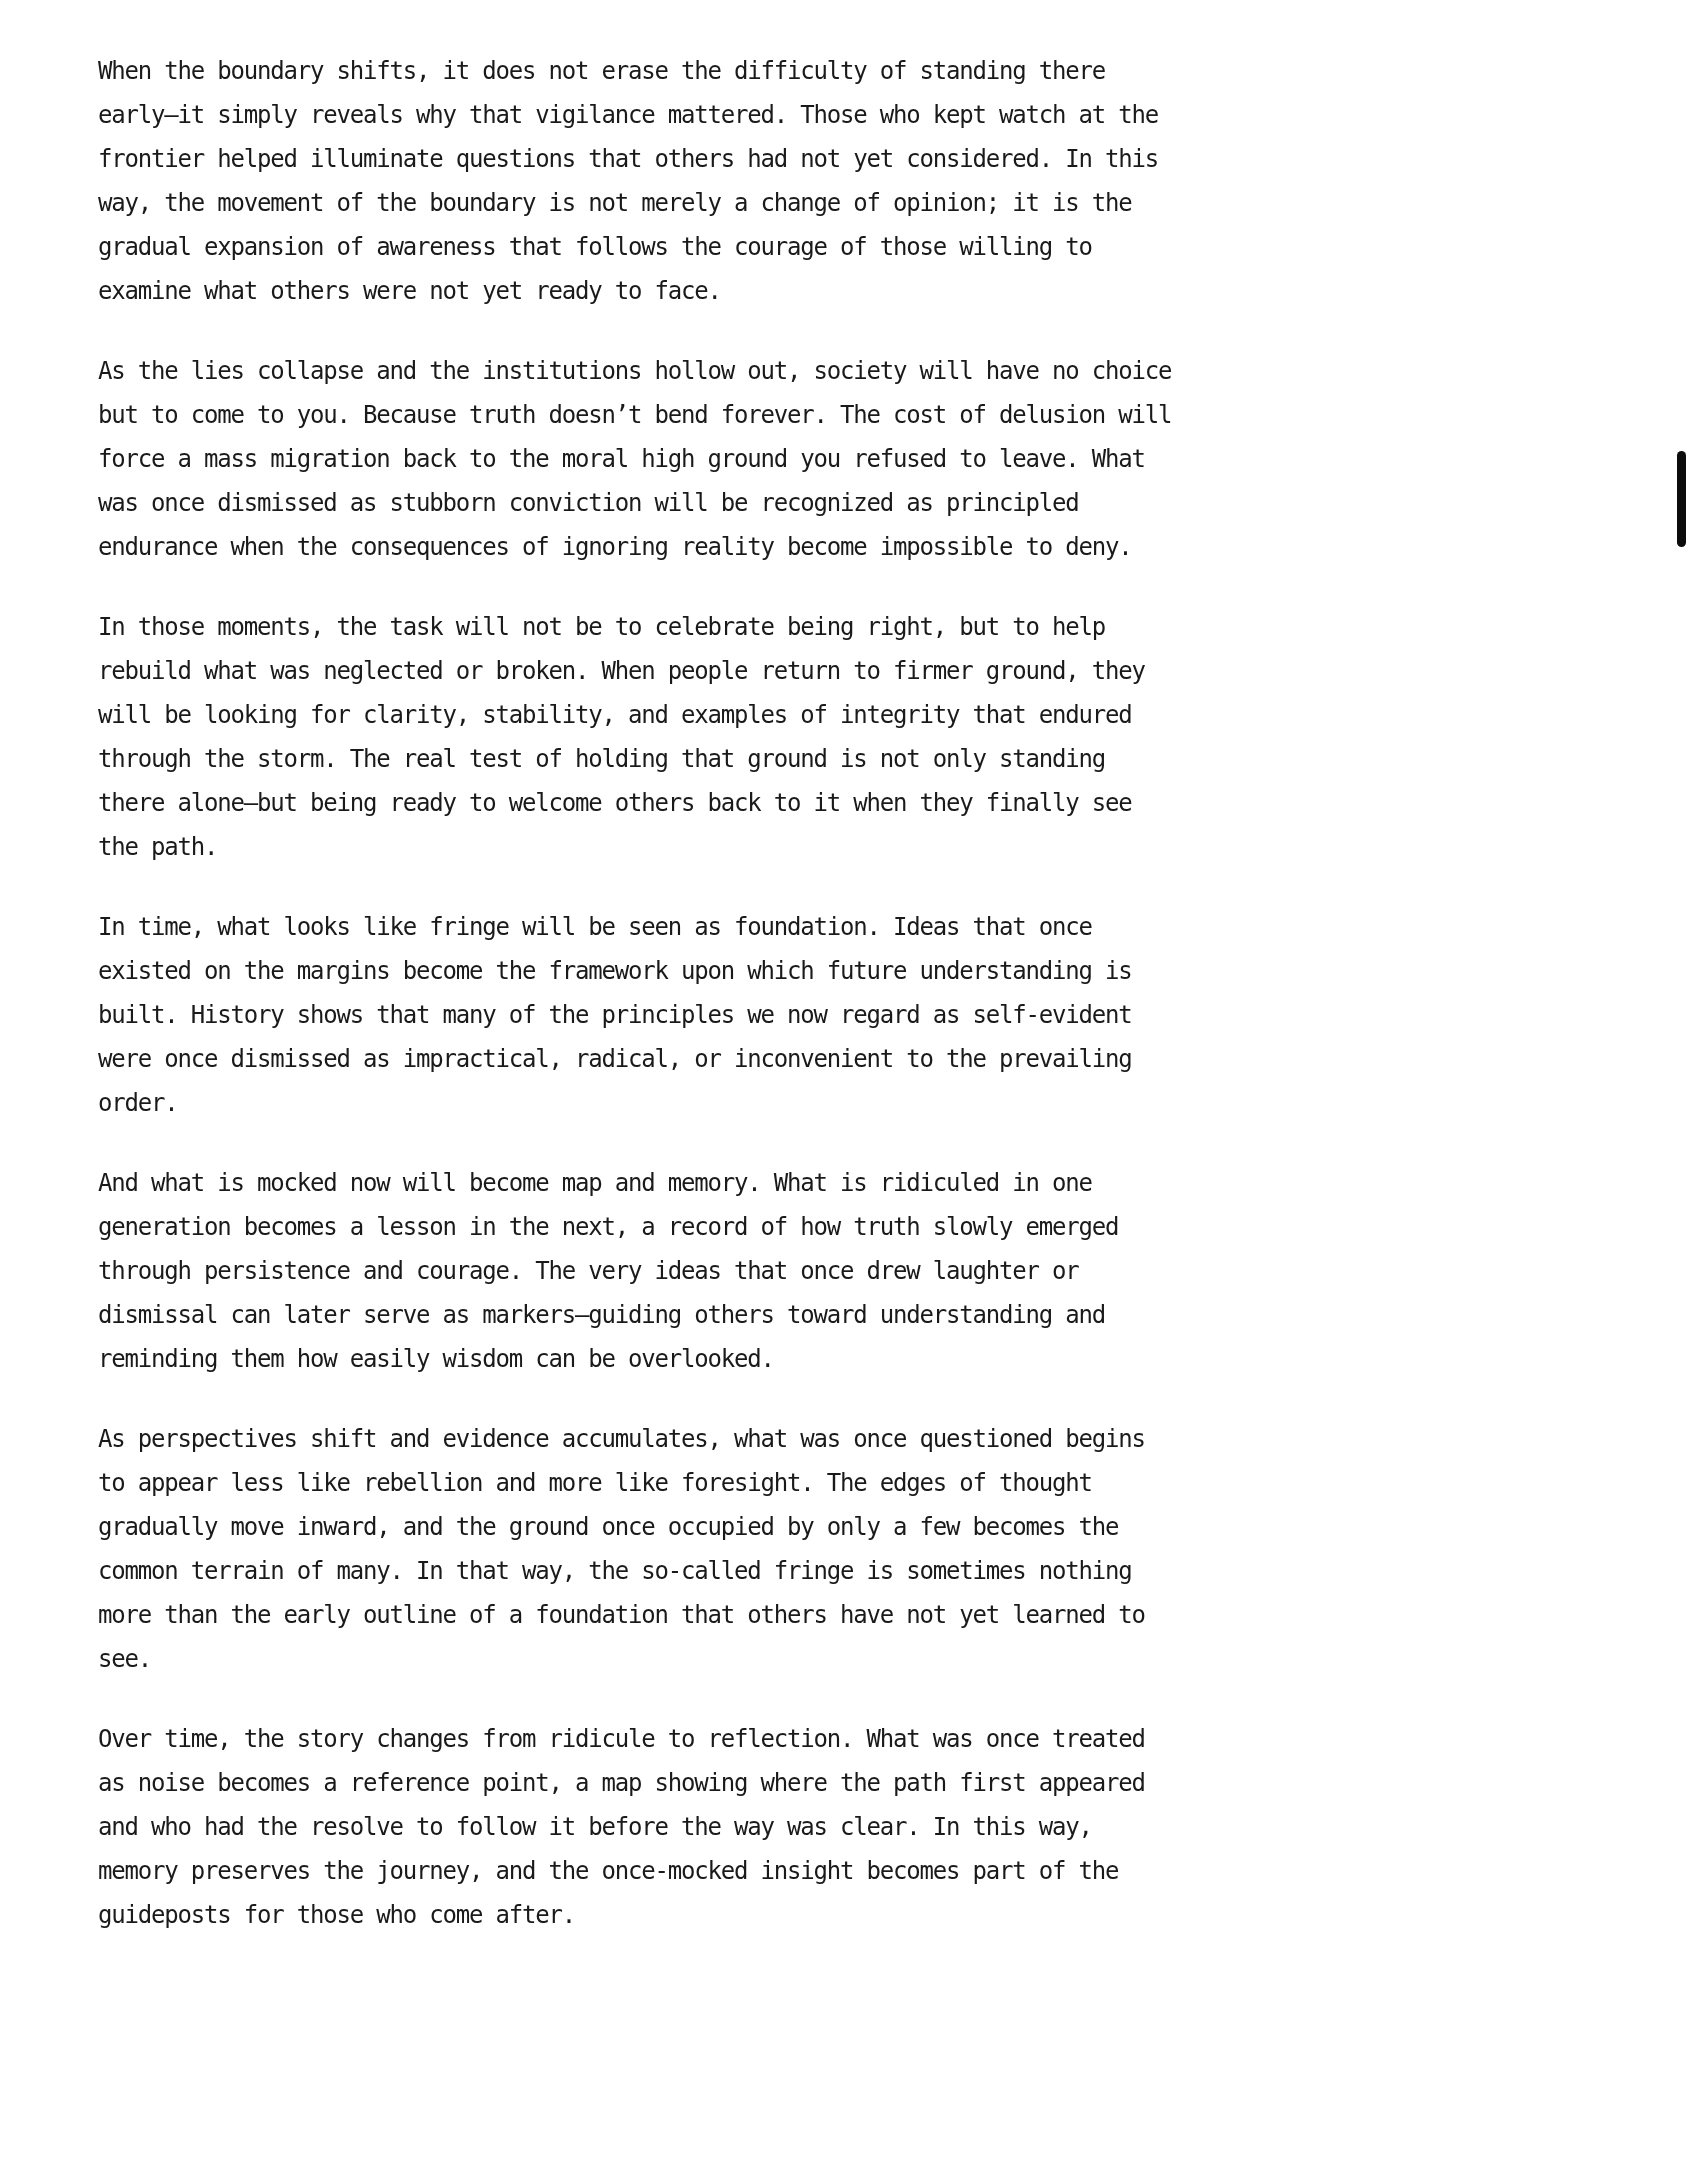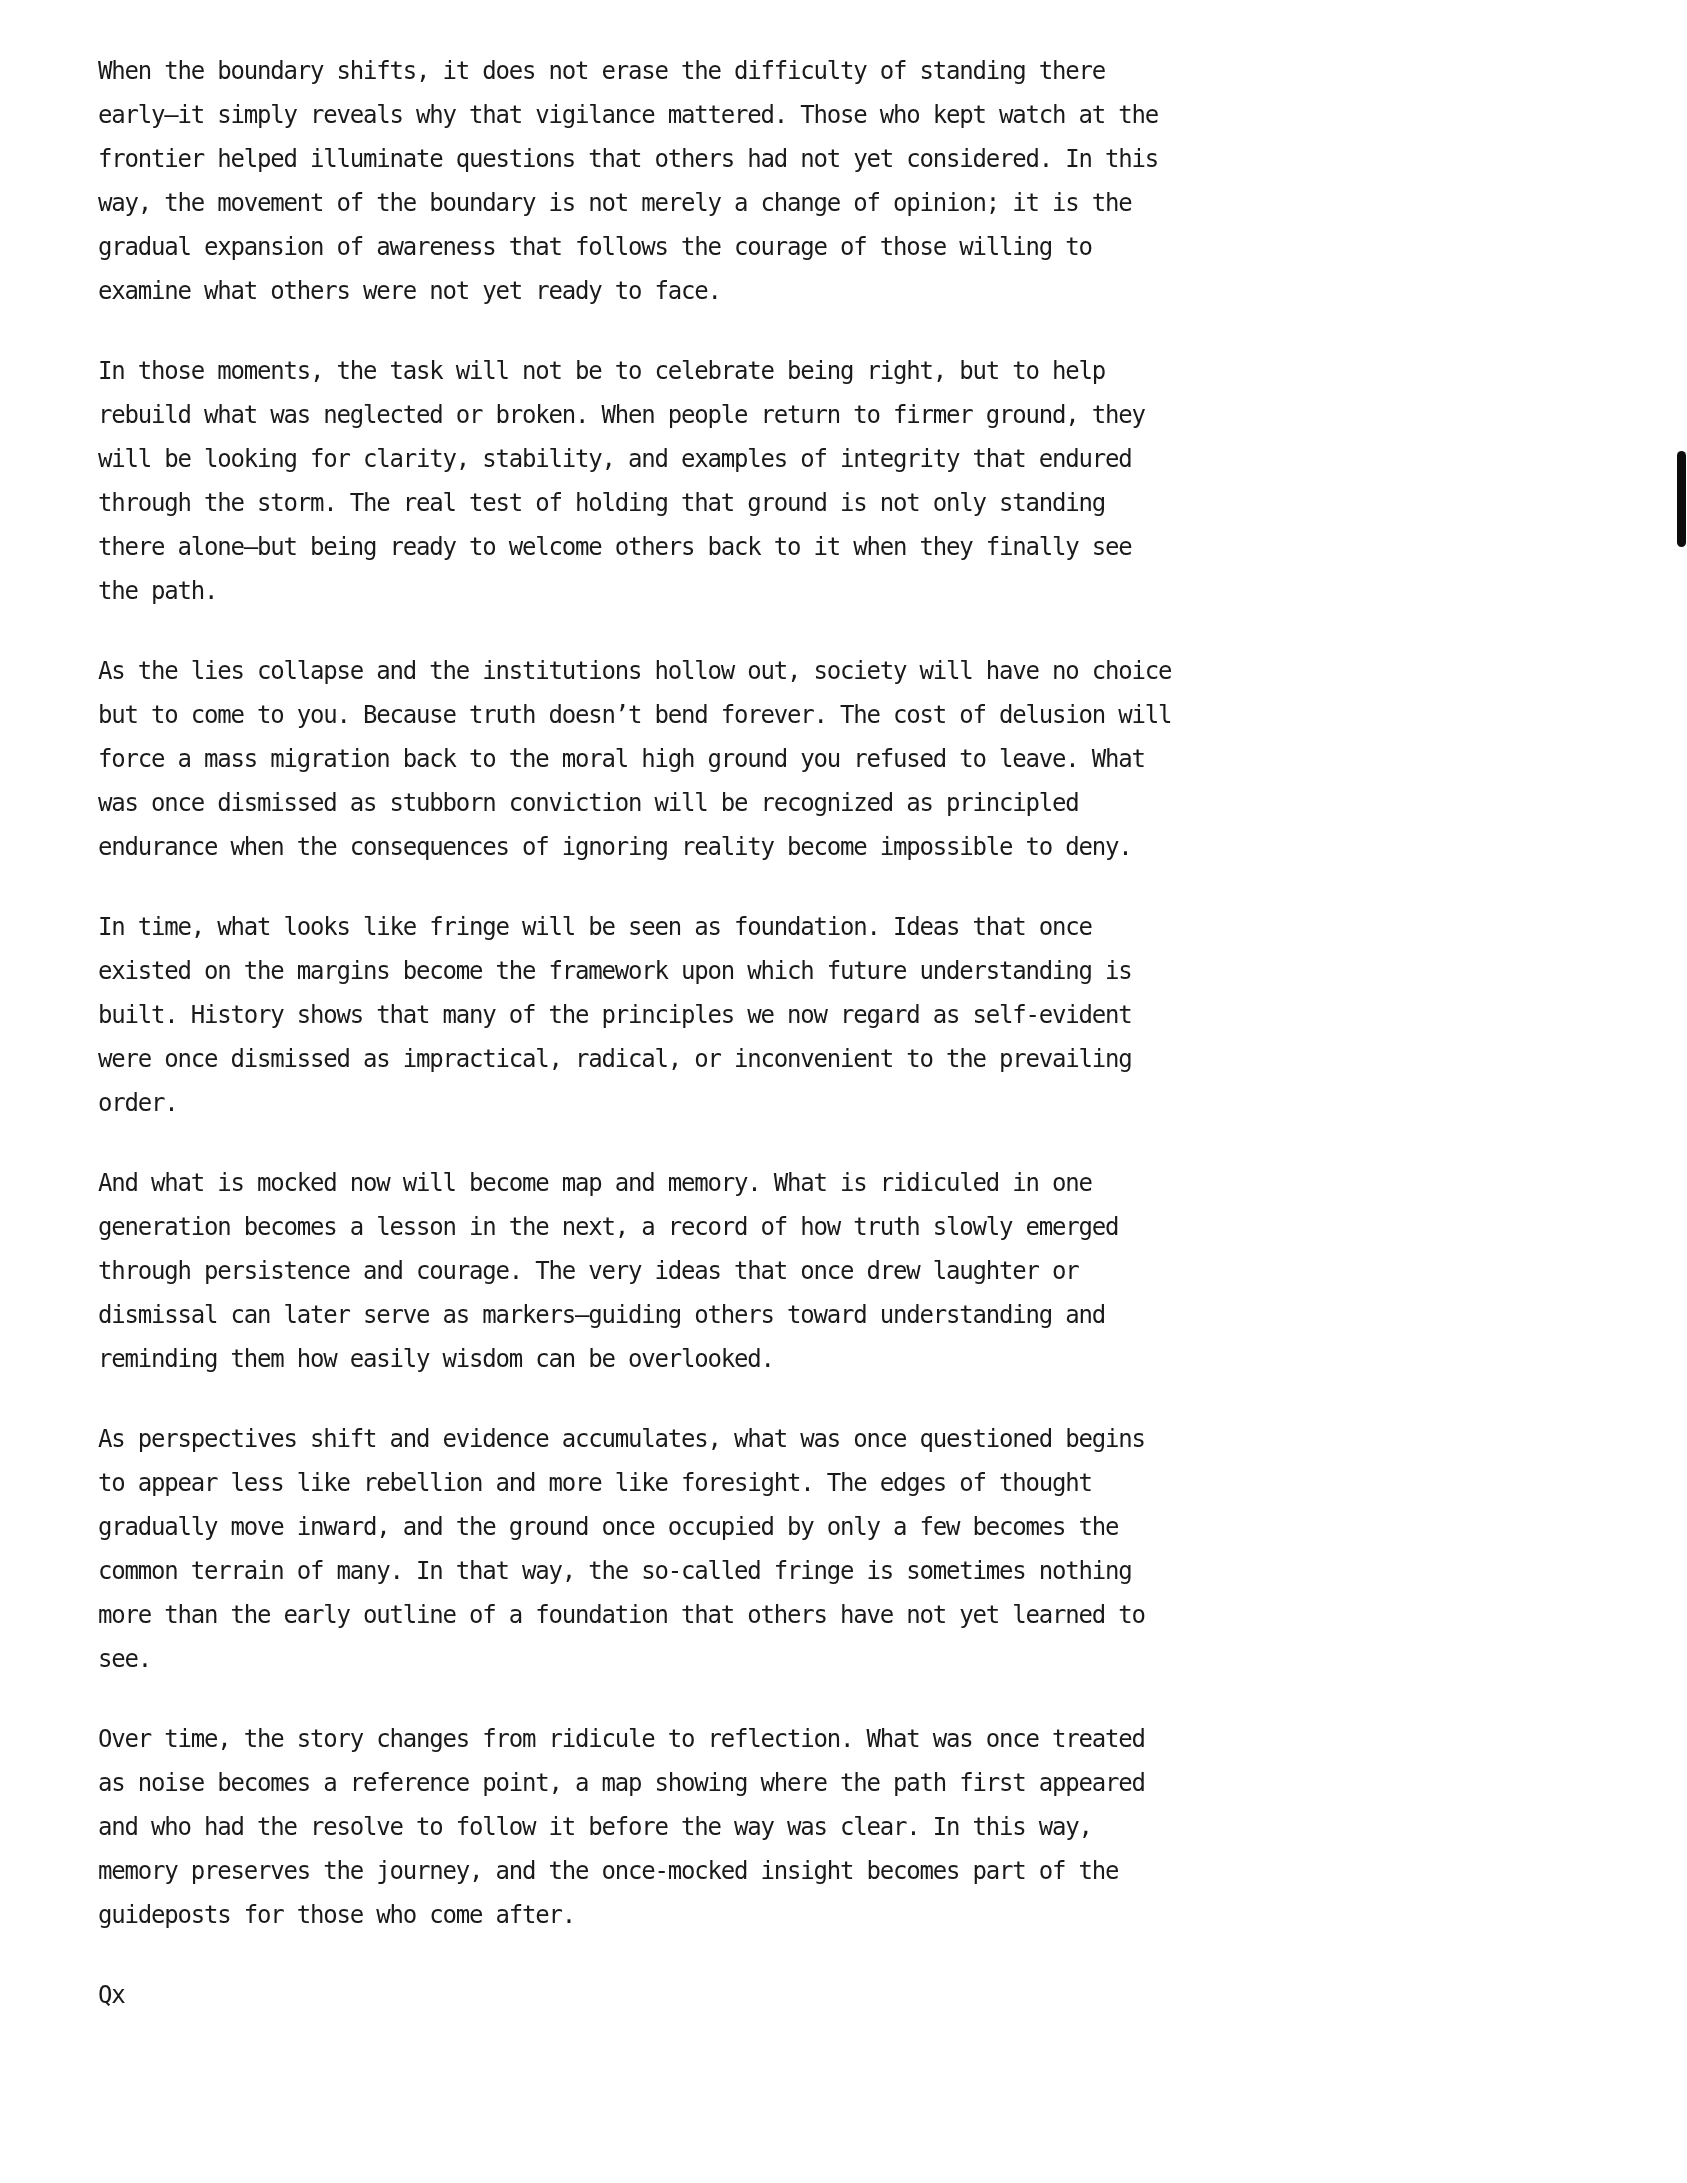--- a/index.html
+++ b/index.html
@@ -46,31 +46,31 @@
 <body>
 
 <div class="page">
   <div class="text-column">
     <p>When the boundary shifts, it does not erase the difficulty of standing there
 early—it simply reveals why that vigilance mattered. Those who kept watch at the
 frontier helped illuminate questions that others had not yet considered. In this
 way, the movement of the boundary is not merely a change of opinion; it is the
 gradual expansion of awareness that follows the courage of those willing to
 examine what others were not yet ready to face.</p>
+    <p>As the lies collapse and the institutions hollow out, society will have no choice
+but to come to you. Because truth doesn’t bend forever. The cost of delusion will
+force a mass migration back to the moral high ground you refused to leave. What
+was once dismissed as stubborn conviction will be recognized as principled
+endurance when the consequences of ignoring reality become impossible to deny.</p>
     <p>In those moments, the task will not be to celebrate being right, but to help
 rebuild what was neglected or broken. When people return to firmer ground, they
 will be looking for clarity, stability, and examples of integrity that endured
 through the storm. The real test of holding that ground is not only standing
 there alone—but being ready to welcome others back to it when they finally see
 the path.</p>
-    <p>As the lies collapse and the institutions hollow out, society will have no choice
-but to come to you. Because truth doesn’t bend forever. The cost of delusion will
-force a mass migration back to the moral high ground you refused to leave. What
-was once dismissed as stubborn conviction will be recognized as principled
-endurance when the consequences of ignoring reality become impossible to deny.</p>
     <p>In time, what looks like fringe will be seen as foundation. Ideas that once
 existed on the margins become the framework upon which future understanding is
 built. History shows that many of the principles we now regard as self-evident
 were once dismissed as impractical, radical, or inconvenient to the prevailing
 order.</p>
     <p>And what is mocked now will become map and memory. What is ridiculed in one
 generation becomes a lesson in the next, a record of how truth slowly emerged
 through persistence and courage. The very ideas that once drew laughter or
 dismissal can later serve as markers—guiding others toward understanding and
 reminding them how easily wisdom can be overlooked.</p>
@@ -78,17 +78,16 @@
 to appear less like rebellion and more like foresight. The edges of thought
 gradually move inward, and the ground once occupied by only a few becomes the
 common terrain of many. In that way, the so-called fringe is sometimes nothing
 more than the early outline of a foundation that others have not yet learned to
 see.</p>
     <p>Over time, the story changes from ridicule to reflection. What was once treated
 as noise becomes a reference point, a map showing where the path first appeared
 and who had the resolve to follow it before the way was clear. In this way,
 memory preserves the journey, and the once-mocked insight becomes part of the
 guideposts for those who come after.</p>
-    <p>Qx</p>
   </div>
   <div class="scrollbar-thumb"></div>
 </div>
 
 
 </body></html>

